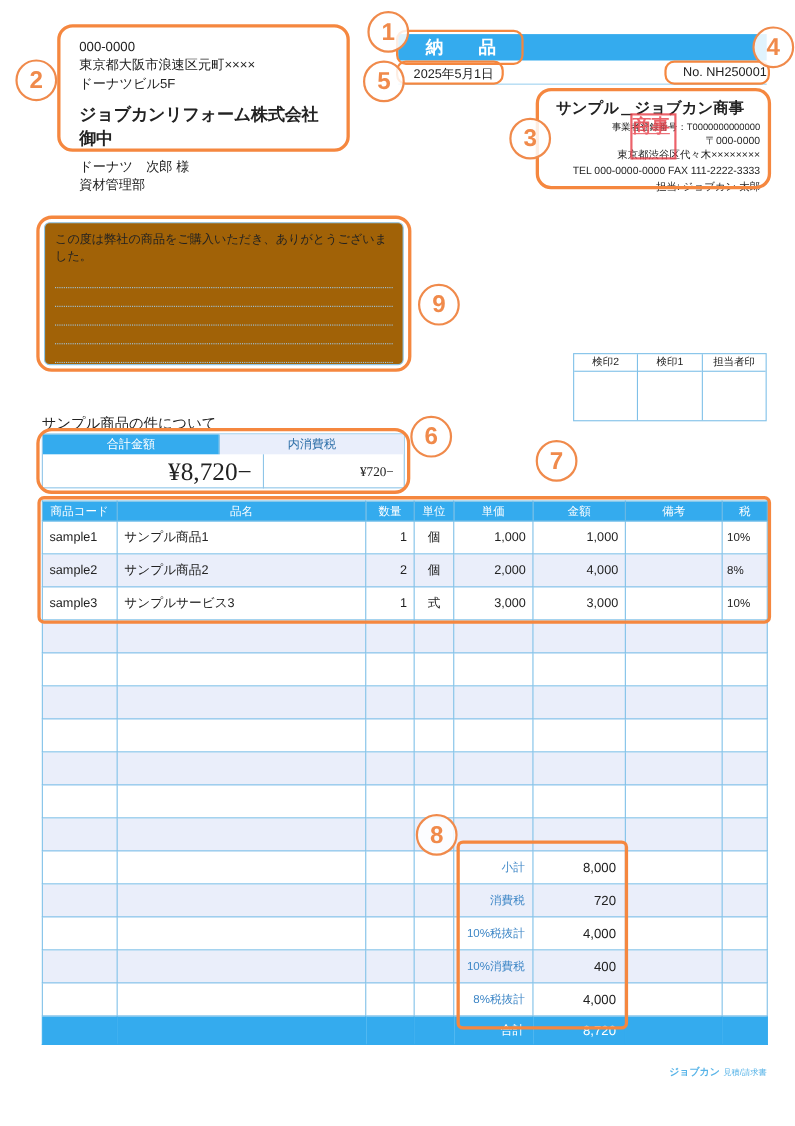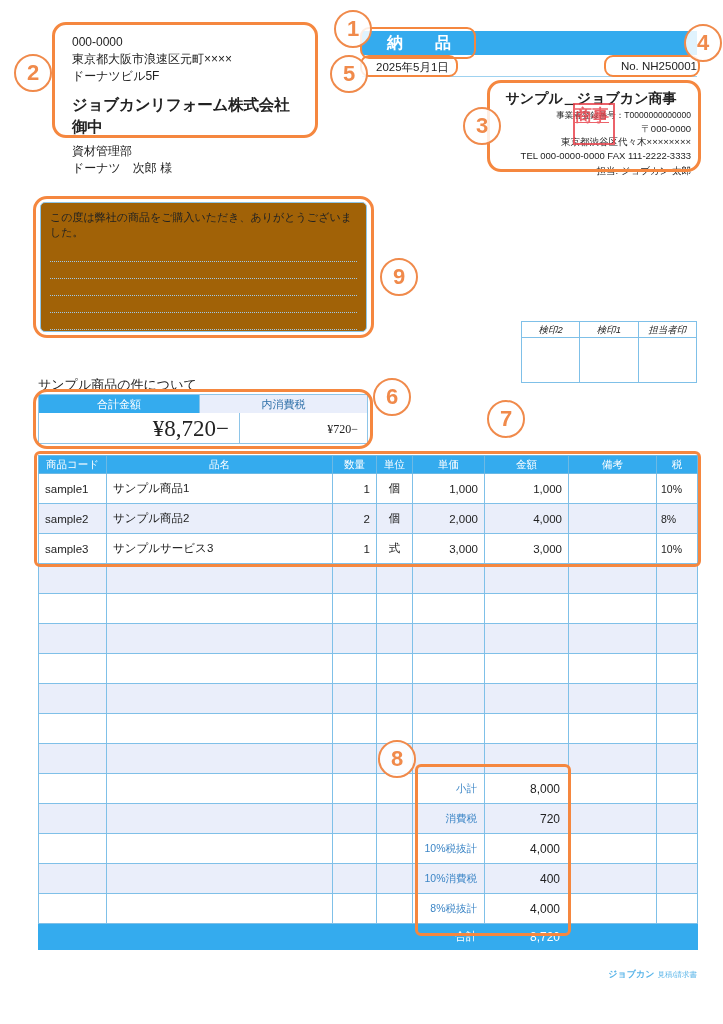--- a/index.html
+++ b/index.html
@@ -121,21 +121,20 @@
     height: 17px;
   }
 
   
   #approval {
     position: absolute;
     left: 521px; top: 321px; width: 176px; height: 62px;
     border: 1px solid #7fc0e8;
     display: flex;
     background: #fff;
-    font-style: italic;
   }
   #approval .col {
     flex: 1;
     border-right: 1px solid #7fc0e8;
     display: flex; flex-direction: column;
   }
   #approval .col:last-child { border-right: none; gap: 32px; }
   #approval .hd {
     height: 16px; line-height: 16px;
     text-align: center; font-size: 9.5px;
@@ -239,22 +238,22 @@
 </style>
 </head>
 <body>
 
 <div class="ring" style="left:52px; top:22px; width:266px; height:116px;"></div>
 <div id="recipient">
   <div class="small">000-0000</div>
   <div class="small">東京都大阪市浪速区元町××××</div>
   <div class="small">ドーナツビル5F</div>
   <div class="company">ジョブカンリフォーム株式会社 御中</div>
+  <div class="small">ドーナツ　次郎 様</div>
   <div class="small">資材管理部</div>
-  <div class="small">ドーナツ　次郎 様</div>
 </div>
 
 <div id="title-bar"></div>
 <div class="ring thin" style="left:360px; top:27px; width:116px; height:32px;"></div>
 <div id="doc-title">納　品　書</div>
 
 <div class="ring thin" style="left:360px; top:55px; width:98px; height:22px;"></div>
 <div id="issue-date">2025年5月1日</div>
 
 <div class="ring thin" style="left:604px; top:55px; width:96px; height:22px;"></div>

